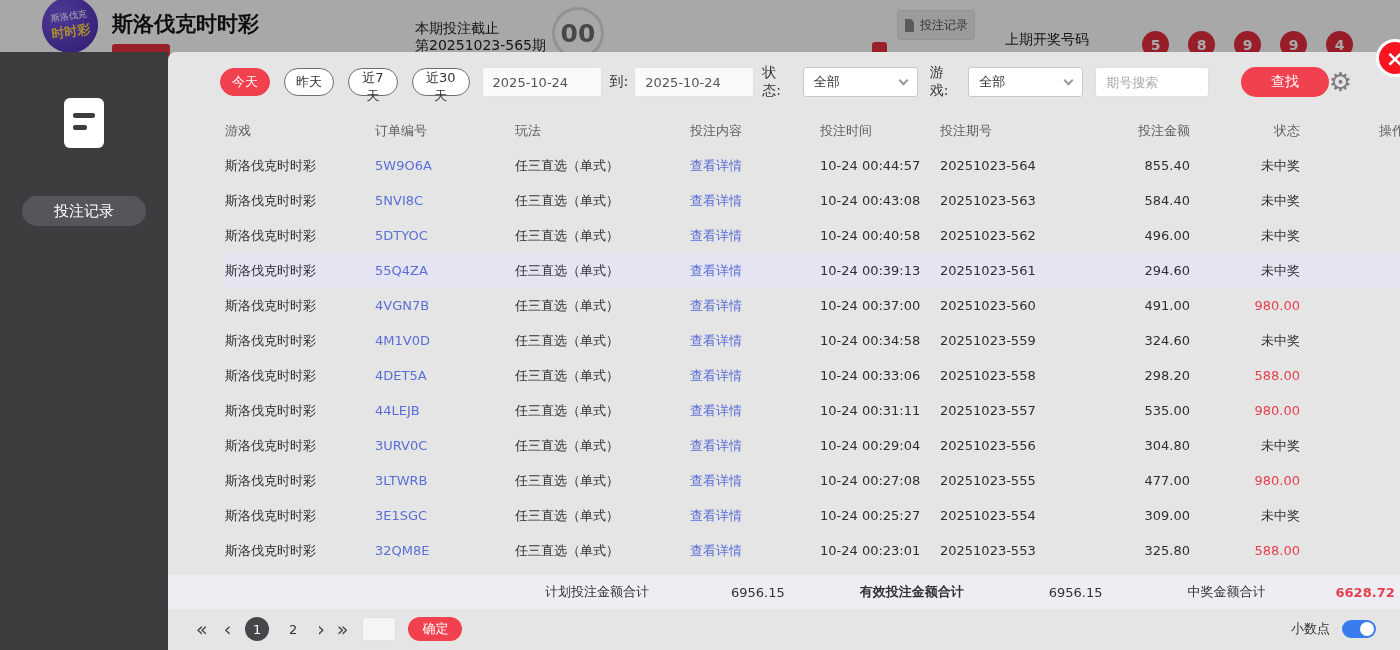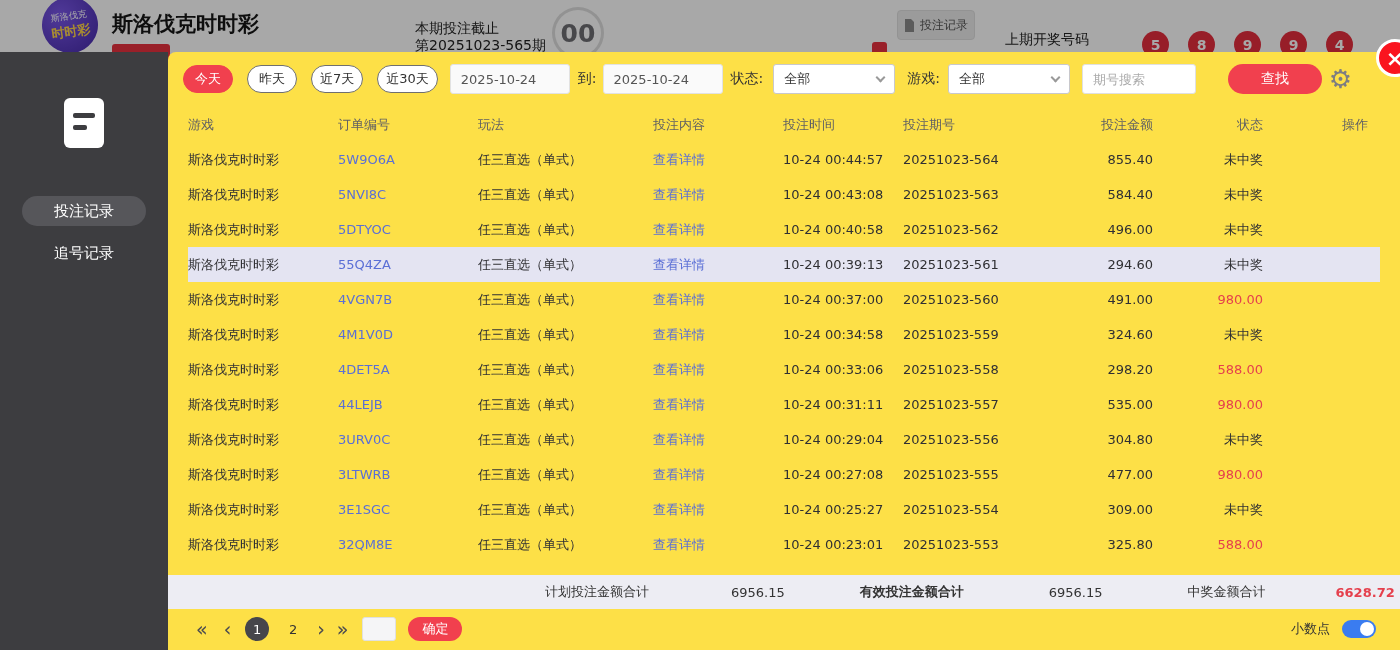--- a/index.html
+++ b/index.html
@@ -34,21 +34,21 @@
   .side-menu { position:absolute; left:0; top:52px; width:168px; bottom:0; background:#3d3d40; }
   .doc-icon { position:absolute; left:64px; top:46px; width:40px; height:50px; background:#fff; border-radius:6px; }
   .doc-icon::before { content:""; position:absolute; left:9px; top:15px; width:22px; height:5px; background:#3d3d40; border-radius:2px; }
   .doc-icon::after  { content:""; position:absolute; left:9px; top:27px; width:14px; height:5px; background:#3d3d40; border-radius:2px; }
   .side-menu-items { position:absolute; top:144px; left:0; width:100%; display:flex; flex-direction:column; align-items:center; gap:12px; }
   .menu-item { width:124px; height:30px; border-radius:15px; display:flex; align-items:center; justify-content:center;
                color:#fff; font-size:15px; cursor:pointer; }
   .menu-active { background:#56565a; }
 
   
-  .modal { position:absolute; left:168px; top:52px; right:0; bottom:0; background:#fde047; border-radius:8px 0 0 0; overflow:hidden; }
+  .modal { position:absolute; left:168px; top:52px; right:0; bottom:0; background:#e5e5e5; border-radius:8px 0 0 0; overflow:hidden;padding-left:37px; }
   .close-btn { position:absolute; left:1376px; top:39px; width:38px; height:38px; border-radius:50%; background:#fa141f;
                border:3px solid #fff; color:#fff; display:flex; align-items:center; justify-content:center;
                font-size:22px; font-weight:bold; cursor:pointer; }
 
   
   .filter-bar { display:flex; align-items:center; padding:12px 0 0 15px; }
   .pill { min-width:50px; height:28px; padding:0 8px; border:1px solid #6f6f6f; border-radius:14px; background:#fff;
           color:#333; font-size:13px; cursor:pointer; margin-right:14px; font-family:inherit; }
   .pill-active { background:#f1404e; border-color:#f1404e; color:#fff; }
   .pill:nth-child(4) { margin-right:12px; }
@@ -149,21 +149,20 @@
       </div>
   </div>
 </div>
 
 <div class="overlay"></div>
 
 <aside class="side-menu">
   <div class="doc-icon"></div>
   <div class="side-menu-items">
       <div class="menu-item menu-active">投注记录</div>
-      <div class="menu-item">追号记录</div>
     </div>
 </aside>
 
 <div class="modal">
 
   <div class="filter-bar">
     <span style="display:contents"><button class="pill pill-active">今天</button><button class="pill">昨天</button><button class="pill">近7天</button><button class="pill">近30天</button></span>
     <input class="date-input" readonly="" value="2025-10-24" style="">
     <span class="flabel lbl-to">到:</span>
     <input class="date-input" readonly="" value="2025-10-24" style="">

